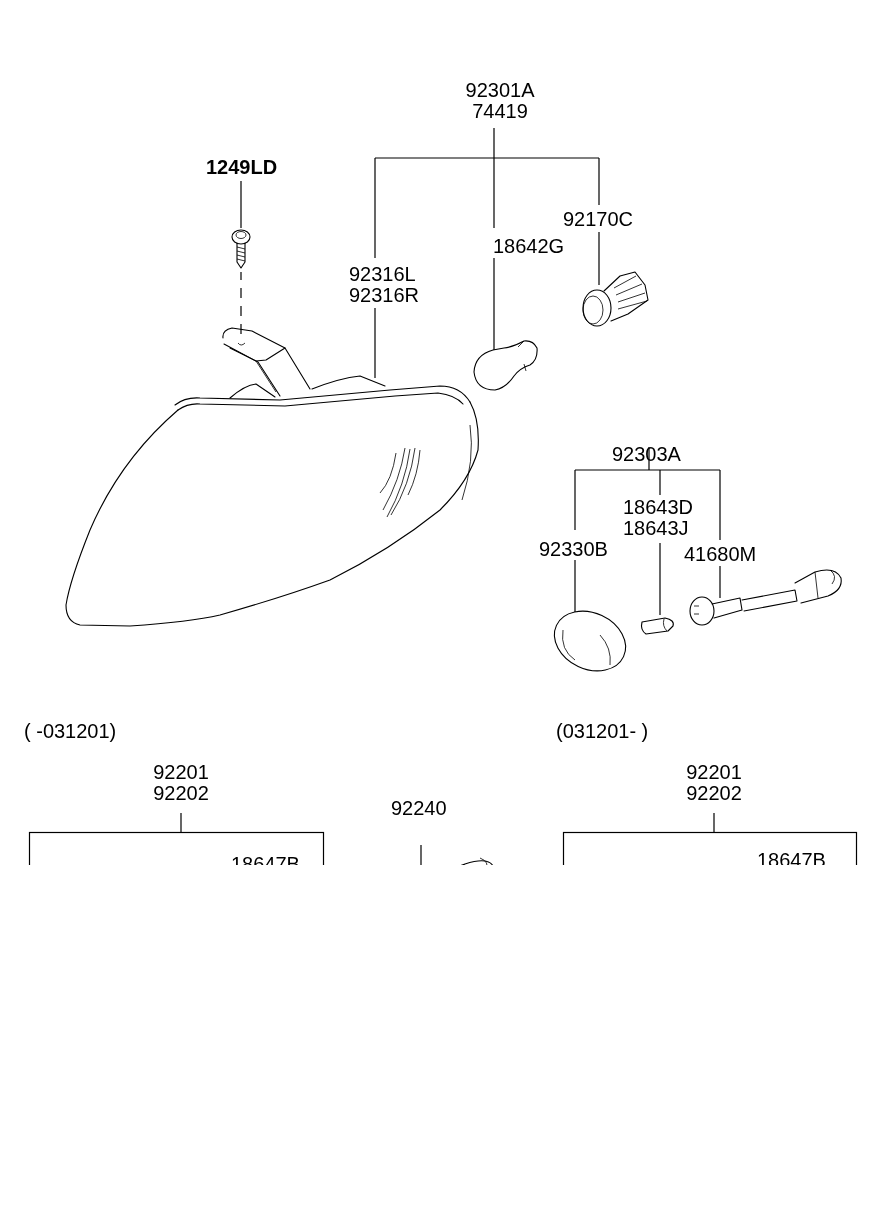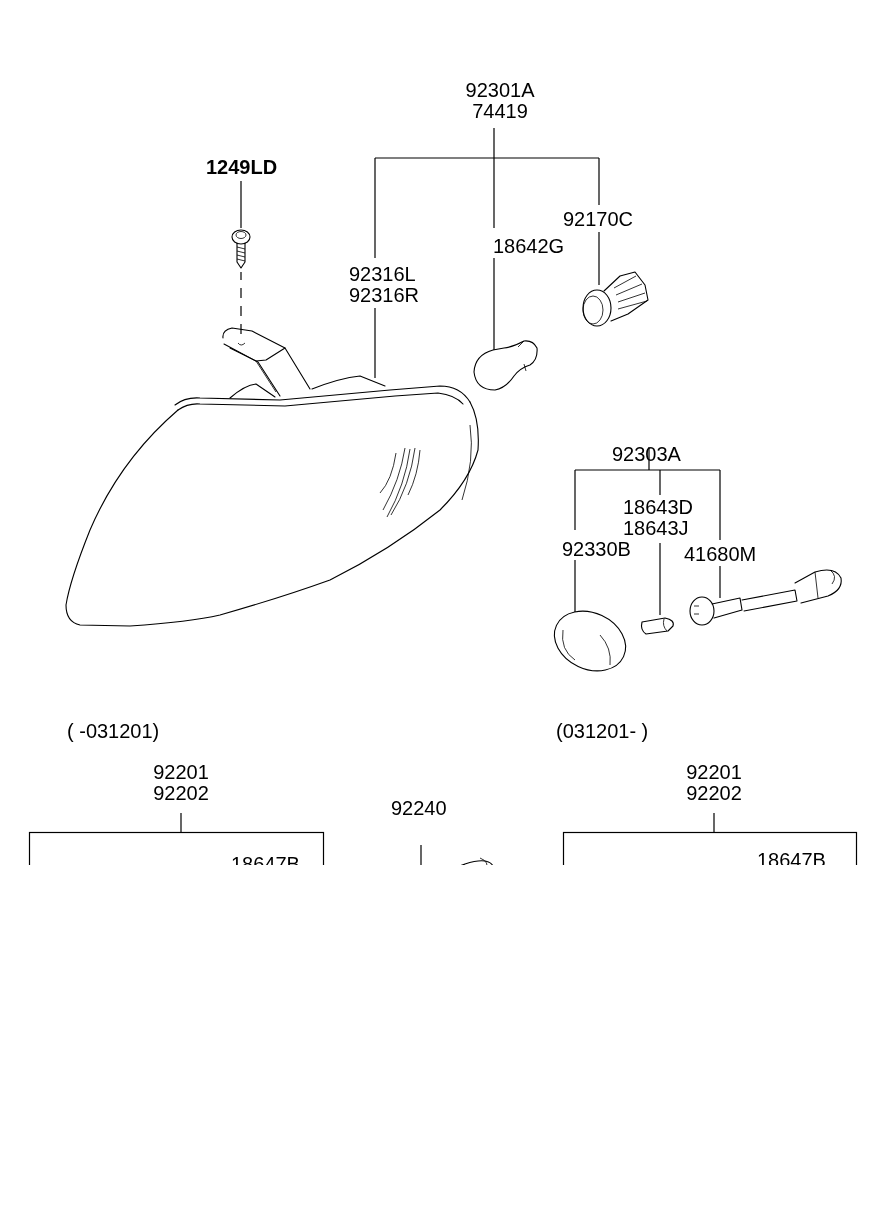--- a/index.html
+++ b/index.html
@@ -179,28 +179,28 @@
 
 <div class="lbl" style="left:341px; top:264px;margin-left:8px;">
   <span>92316L</span>
   <span>92316R</span>
 </div>
 
 <div class="lbl" style="left:457px; top:236px;margin-left:36px;">18642G</div>
 <div class="lbl" style="left:563px; top:209px;">92170C</div>
 
 <div class="lbl" style="left:612px; top:444px;">92303A</div>
-<div class="lbl" style="left:562px; top:539px;">92330B</div>
+<div class="lbl" style="left:539px; top:539px;">92330B</div>
 <div class="lbl" style="left:623px; top:497px;">
   <span>18643D</span>
   <span>18643J</span>
 </div>
 <div class="lbl" style="left:684px; top:544px;">41680M</div>
 
-<div class="lbl" style="left:24px; top:721px;margin-left:43px;">( -031201)</div>
+<div class="lbl" style="left:24px; top:721px;">( -031201)</div>
 <div class="lbl c" style="left:131px; top:762px; width:100px;">
   <span>92201</span>
   <span>92202</span>
 </div>
 <div class="lbl" style="left:231px; top:854px;">18647B</div>
 
 <div class="lbl" style="left:391px; top:798px;">92240</div>
 
 <div class="lbl" style="left:556px; top:721px;">(031201- )</div>
 <div class="lbl c" style="left:664px; top:762px; width:100px;">

